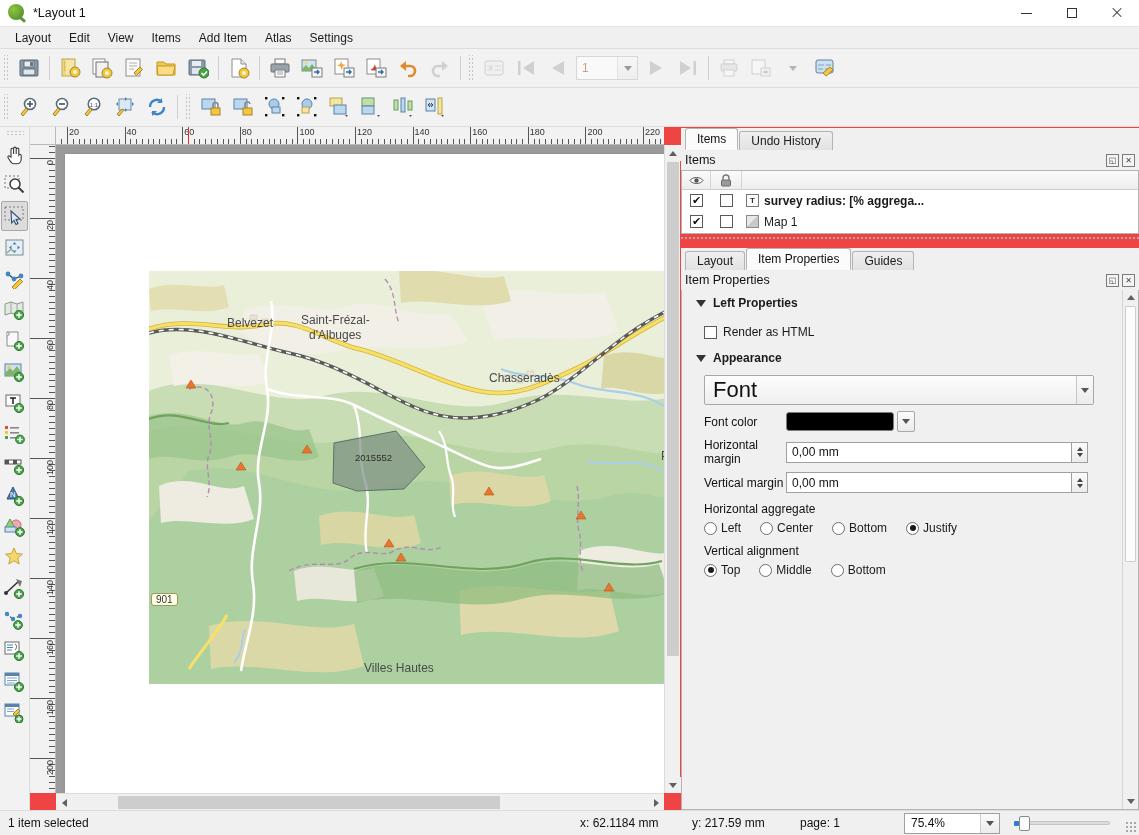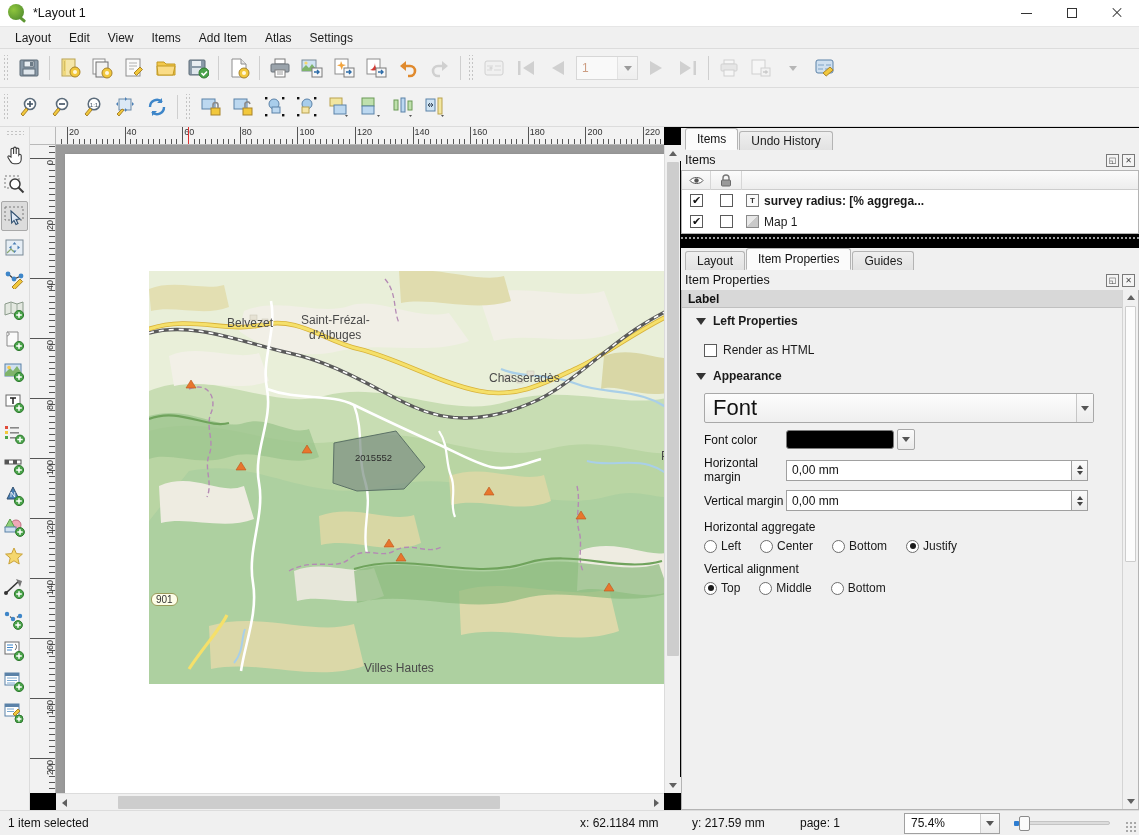--- a/index.html
+++ b/index.html
@@ -5,21 +5,21 @@
   * { box-sizing: border-box; }
   html, body {
     margin: 0; padding: 0;
     width: 1139px; height: 835px;
     overflow: hidden;
     font-family: "Liberation Sans", sans-serif;
     font-size: 12px;
     color: #1a1a1a;
     background: #f0f0f0;
   }
-  #app { position: relative; width: 1139px; height: 835px; background: #000000; text-decoration: underline; }
+  #app { position: relative; width: 1139px; height: 835px; background: #ef4444; text-decoration: underline; }
 
   
   .titlebar {
     position: absolute; left:0; top:0; width:1139px; height:27px;
     background: #ffffff;
     display:flex; align-items:center;
     border-bottom: 1px solid #e6e6e6;
   }
   .tb-icon { width:18px; height:18px; margin-left:8px; margin-right:7px; position:relative; }
   .qgis-logo {
@@ -1134,21 +1134,21 @@
           </g>
         </svg>
 
         <div class="map-lab big" style="left:78px; top:45px;">Belvezet</div>
         <div class="map-lab big" style="left:152px; top:42px;">Saint-Frézal-</div>
         <div class="map-lab big" style="left:160px; top:57px;">d'Albuges</div>
         <div class="map-lab big" style="left:340px; top:100px;">Chasseradès</div>
         <div class="map-lab big" style="left:215px; top:390px;">Villes Hautes</div>
         <div class="map-lab big" style="left:512px; top:178px;">Pu</div>
         <div class="poly-lab" style="left:206px; top:181px;">2015552</div>
-        <div class="hwy-shield" style="left:2px; top:322px;border-radius:6px;">901</div>
+        <div class="hwy-shield" style="left:2px; top:322px;">901</div>
       </div>
 
     </div>
   </div>
 
   <div class="vsb-canvas">
     <div class="sb-arrow" style="left:0;top:0;width:16px;height:16px;">
         <i class="tri tri-up"></i>
       </div>
     <div class="sb-thumb" style="left:2px;top:17px;width:12px;height:494px;"></div>
@@ -1229,21 +1229,20 @@
     </div>
     <div class="panel-title">
       <span>Item Properties</span>
       <span class="pbtns">
         <span class="pbtn">◱</span>
         <span class="pbtn">✕</span>
       </span>
     </div>
 
     <div class="ip-body" style="height:520px;">
-      <div class="sectionhdr">Label</div>
 
       <div class="collapse-row">
         <i class="tri-collapse"></i>
         <span>Left Properties</span>
       </div>
 
 
       <div class="chk-row">
         <span class="chkbox"></span>
         <span>Render as HTML</span>

